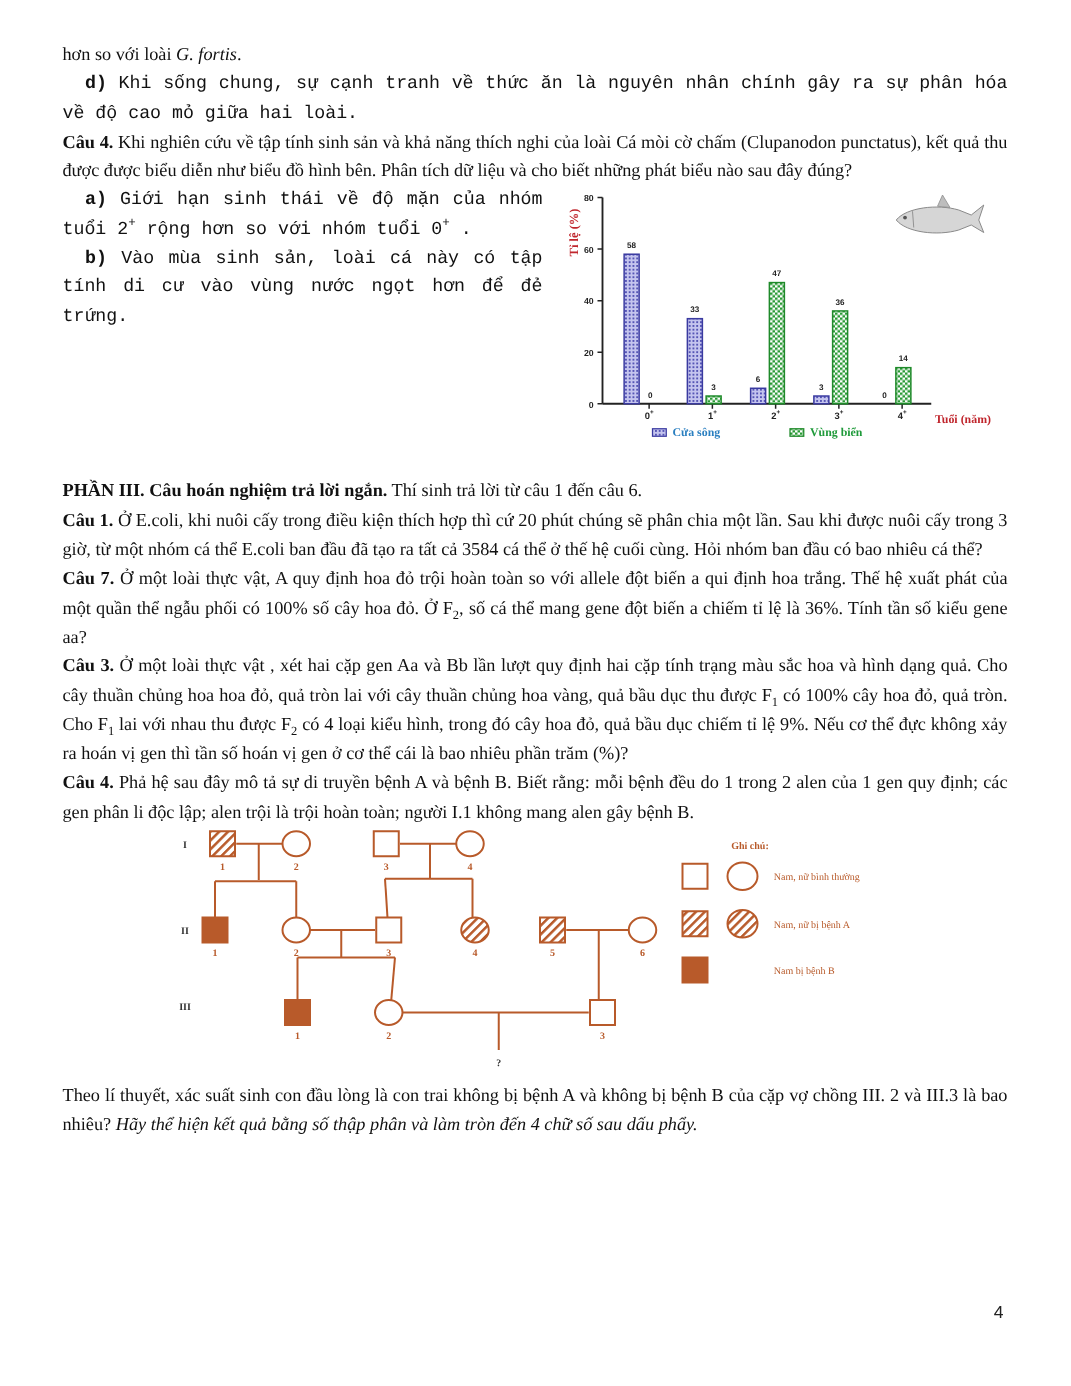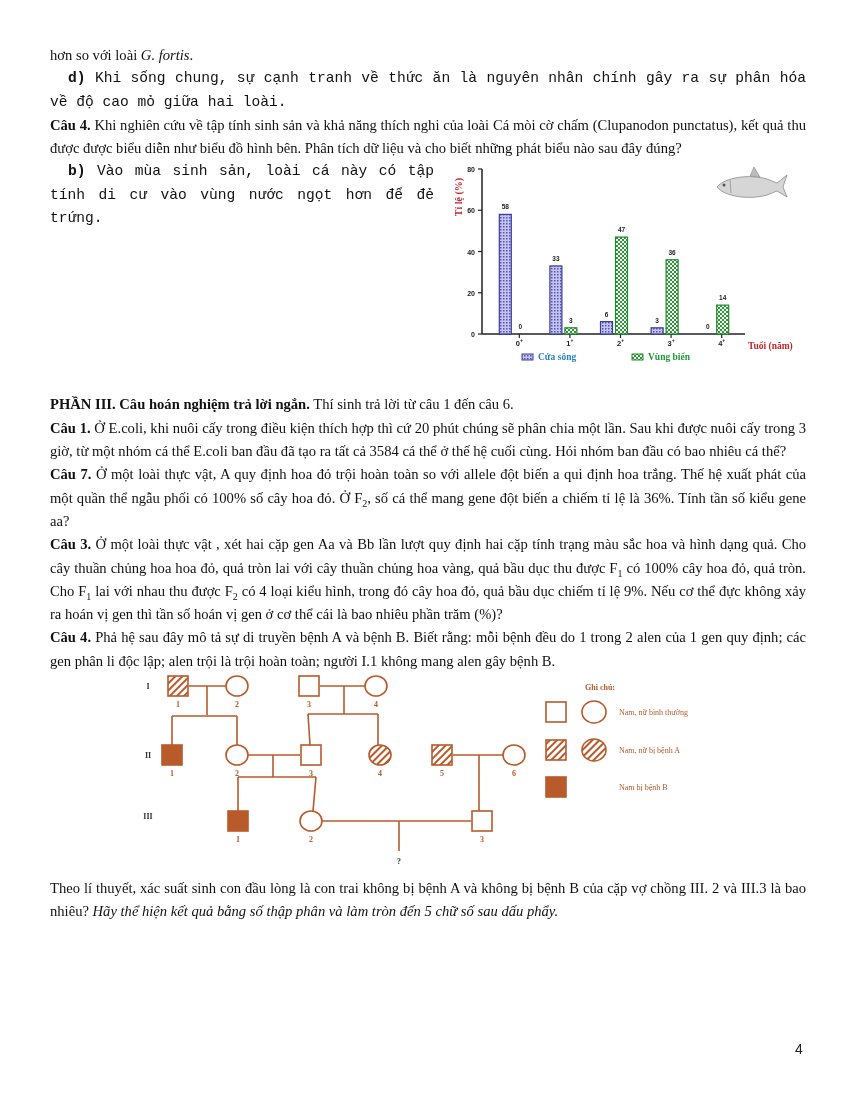--- a/index.html
+++ b/index.html
@@ -1,18 +1,18 @@
 <!DOCTYPE html>
 <html><head>
 <meta charset="utf-8">
 <style>
   html, body { margin: 0; padding: 0; background: #ffffff; }
   body { width: 857px; height: 1109px; position: relative; overflow: hidden;
          font-family: "Liberation Serif", serif; color: #111; }
-  .page { position: absolute; left: 50px; top: 44px; width: 756px; font-size: 14.6px; line-height: 23.3px; }
+  .page { position: absolute; left: 50px; top: 33px; width: 756px; font-size: 14.6px; line-height: 23.3px; }
   p { margin: 0; text-align: justify; }
   .indent { text-indent: 18px; font-family: Liberation Mono, monospace; }
   b { font-weight: bold; }
   i { font-style: italic; }
   sup, sub { font-size: 10px; line-height: 0; }
   .two-col { position: relative; height: 233px; }
   .left-col { position: absolute; left: 0; top: 0; width: 384px; }
   .chart-wrap { position: absolute; left: 390px; top: -3px; width: 380px; height: 225px; }
   .pedigree-wrap { position: relative; height: 204px; }
   .pagenum { position: absolute; left: 795px; top: 1041px; font-family: "Liberation Sans", sans-serif; font-size: 14px; color: #222; }
@@ -20,20 +20,21 @@
 </head>
 <body>
 
 <div class="page">
   <p><span>hơn so với loài </span><i>G. fortis</i><span>.</span></p>
   <p class="indent"><b>d)</b><span> Khi sống chung, sự cạnh tranh về thức ăn là nguyên nhân chính gây ra sự phân hóa về độ cao mỏ giữa hai loài.</span></p>
   <p><b>Câu 4.</b><span> Khi nghiên cứu về tập tính sinh sản và khả năng thích nghi của loài Cá mòi cờ chấm (Clupanodon punctatus), kết quả thu được được biểu diễn như biểu đồ hình bên. Phân tích dữ liệu và cho biết những phát biểu nào sau đây đúng?</span></p>
 
   <div class="two-col">
     <div class="left-col">
+      <p class="indent"><b>a)</b><span> Giới hạn sinh thái về độ mặn của nhóm tuổi 2</span><sup>+</sup><span> rộng hơn so với nhóm tuổi 0</span><sup>+</sup><span> .</span></p>
       <p class="indent"><b>b)</b><span> Vào mùa sinh sản, loài cá này có tập tính di cư vào vùng nước ngọt hơn để đẻ trứng.</span></p>
     </div>
 
     <div class="chart-wrap">
       <svg id="chart" width="380" height="225">
         <defs>
           <pattern id="pat-blue" width="3" height="3" patternUnits="userSpaceOnUse">
             <rect width="3" height="3" fill="#c4c4ee"></rect>
             <rect width="1.5" height="1.5" fill="#5555b5"></rect>
           </pattern>
@@ -181,16 +182,16 @@
           <rect x="496" y="67" width="20" height="20" fill="url(#hatch)" stroke="#b85a2a" stroke-width="1.6"></rect>
           <ellipse cx="544" cy="77" rx="12" ry="11" fill="url(#hatch)" stroke="#b85a2a" stroke-width="1.6"></ellipse>
           <rect x="496" y="104" width="20" height="20" fill="#b85a2a" stroke="#b85a2a" stroke-width="1.6"></rect>
           <text x="569" y="42" font-size="8" font-family="Liberation Serif, serif" fill="#b85a2a">Nam, nữ bình thường</text>
           <text x="569" y="80" font-size="8" font-family="Liberation Serif, serif" fill="#b85a2a">Nam, nữ bị bệnh A</text>
           <text x="569" y="117" font-size="8" font-family="Liberation Serif, serif" fill="#b85a2a">Nam bị bệnh B</text>
         </g>
     </svg>
   </div>
 
-  <p><span>Theo lí thuyết, xác suất sinh con đầu lòng là con trai không bị bệnh A và không bị bệnh B của cặp vợ chồng III. 2 và III.3 là bao nhiêu? </span><i>Hãy thể hiện kết quả bằng số thập phân và làm tròn đến 5 chữ số sau dấu phẩy.</i></p>
+  <p><span>Theo lí thuyết, xác suất sinh con đầu lòng là con trai không bị bệnh A và không bị bệnh B của cặp vợ chồng III. 2 và III.3 là bao nhiêu? </span><i>Hãy thể hiện kết quả bằng số thập phân và làm tròn đến 4 chữ số sau dấu phẩy.</i></p>
 </div>
 
 <div class="pagenum">4</div>
 
 </body></html>

